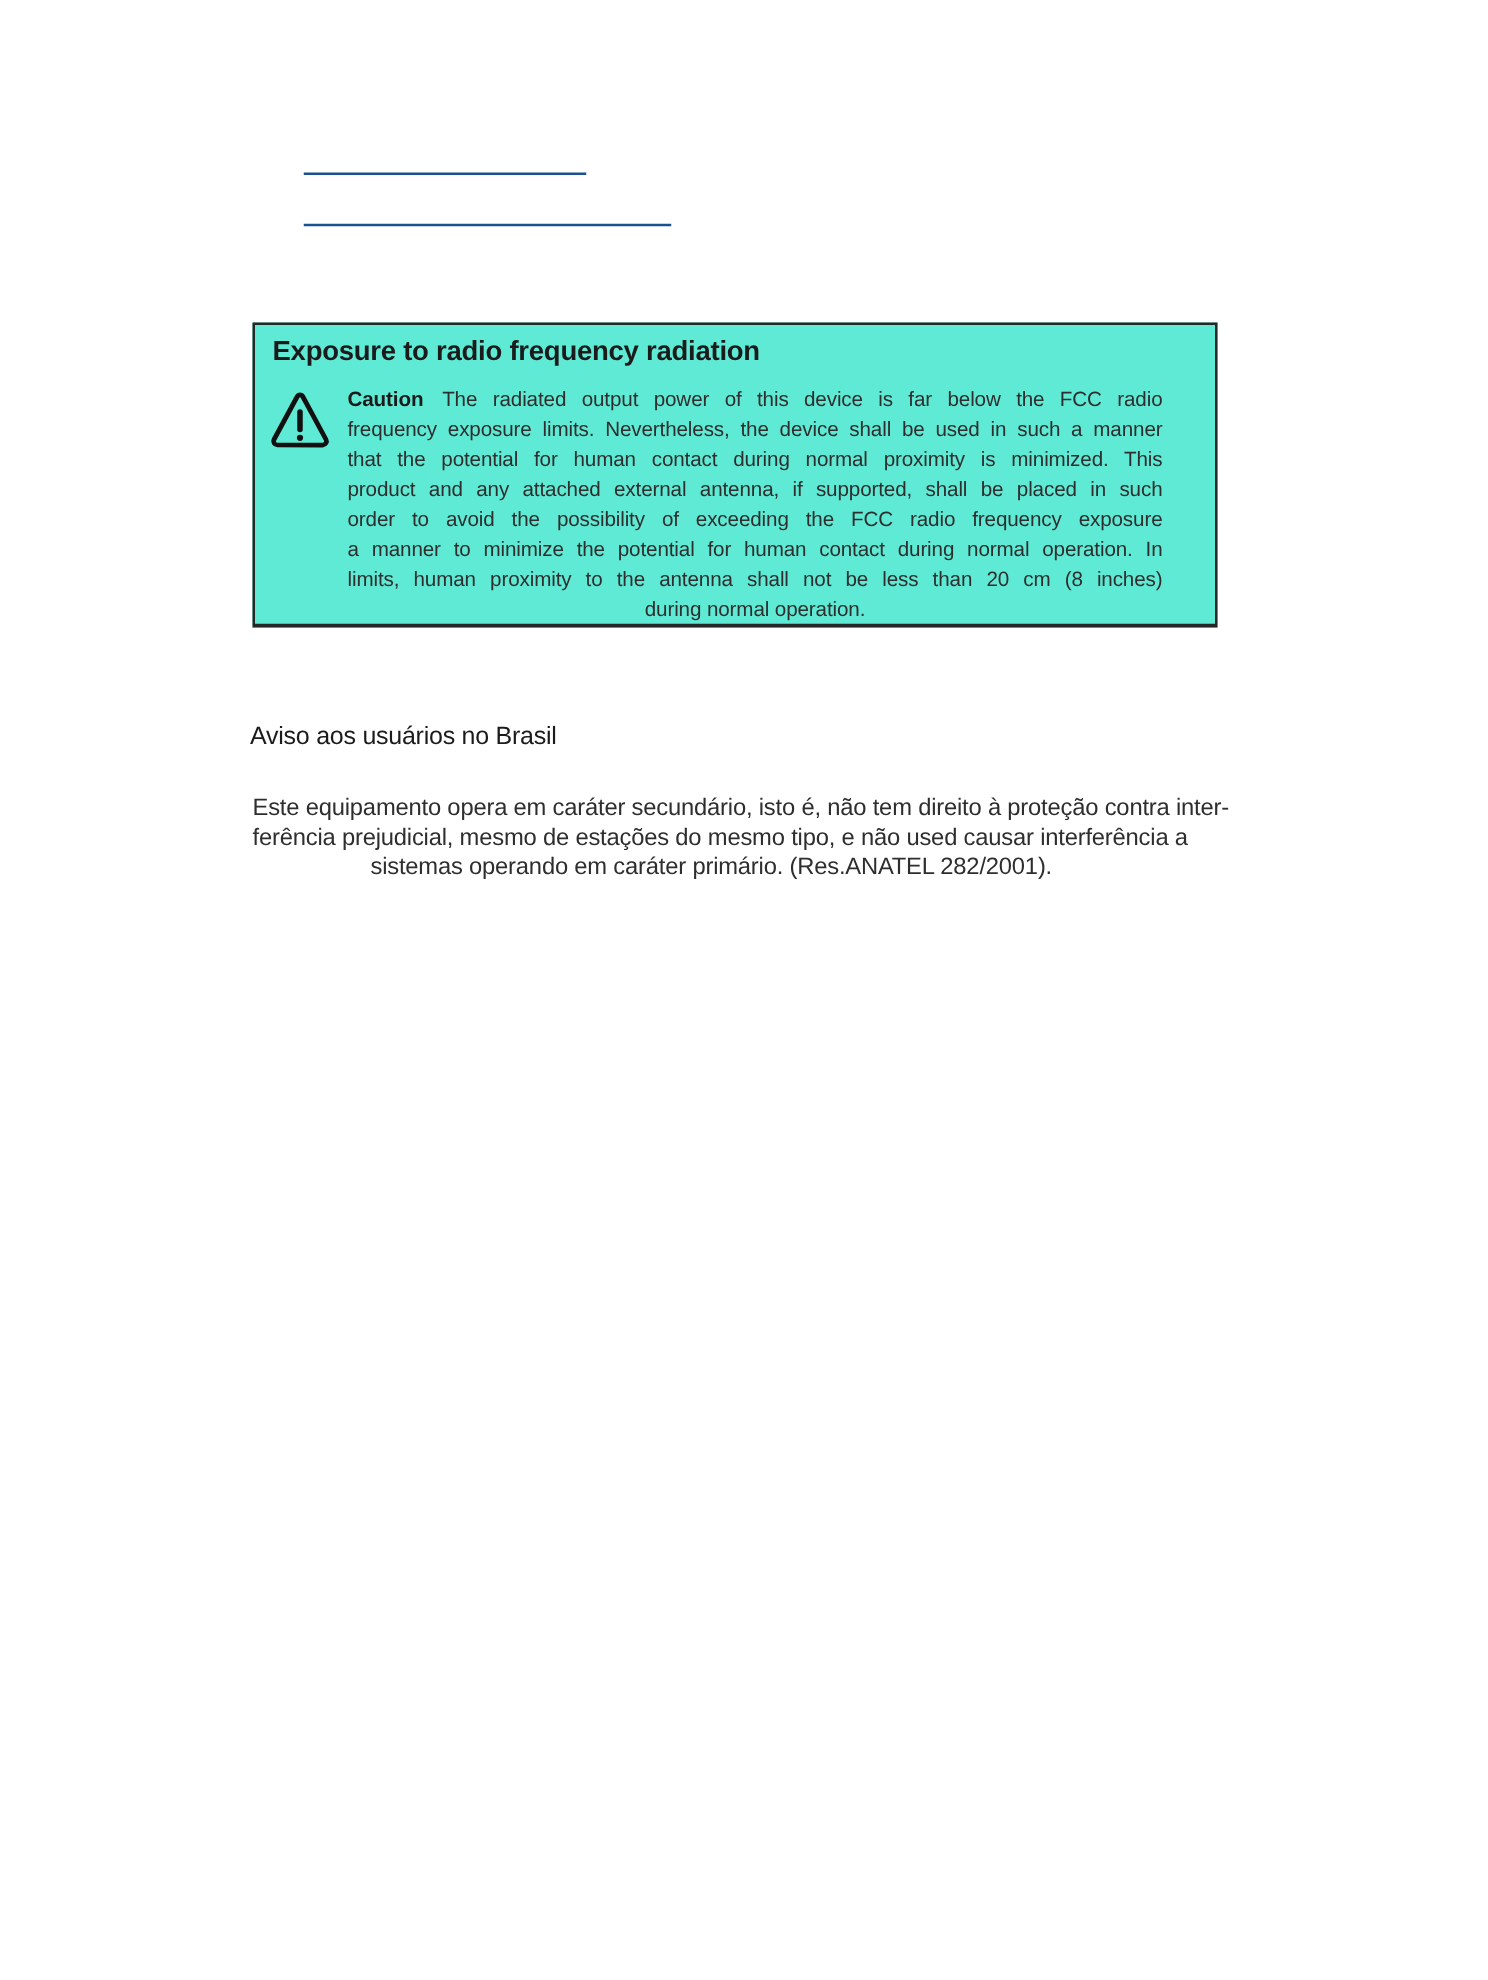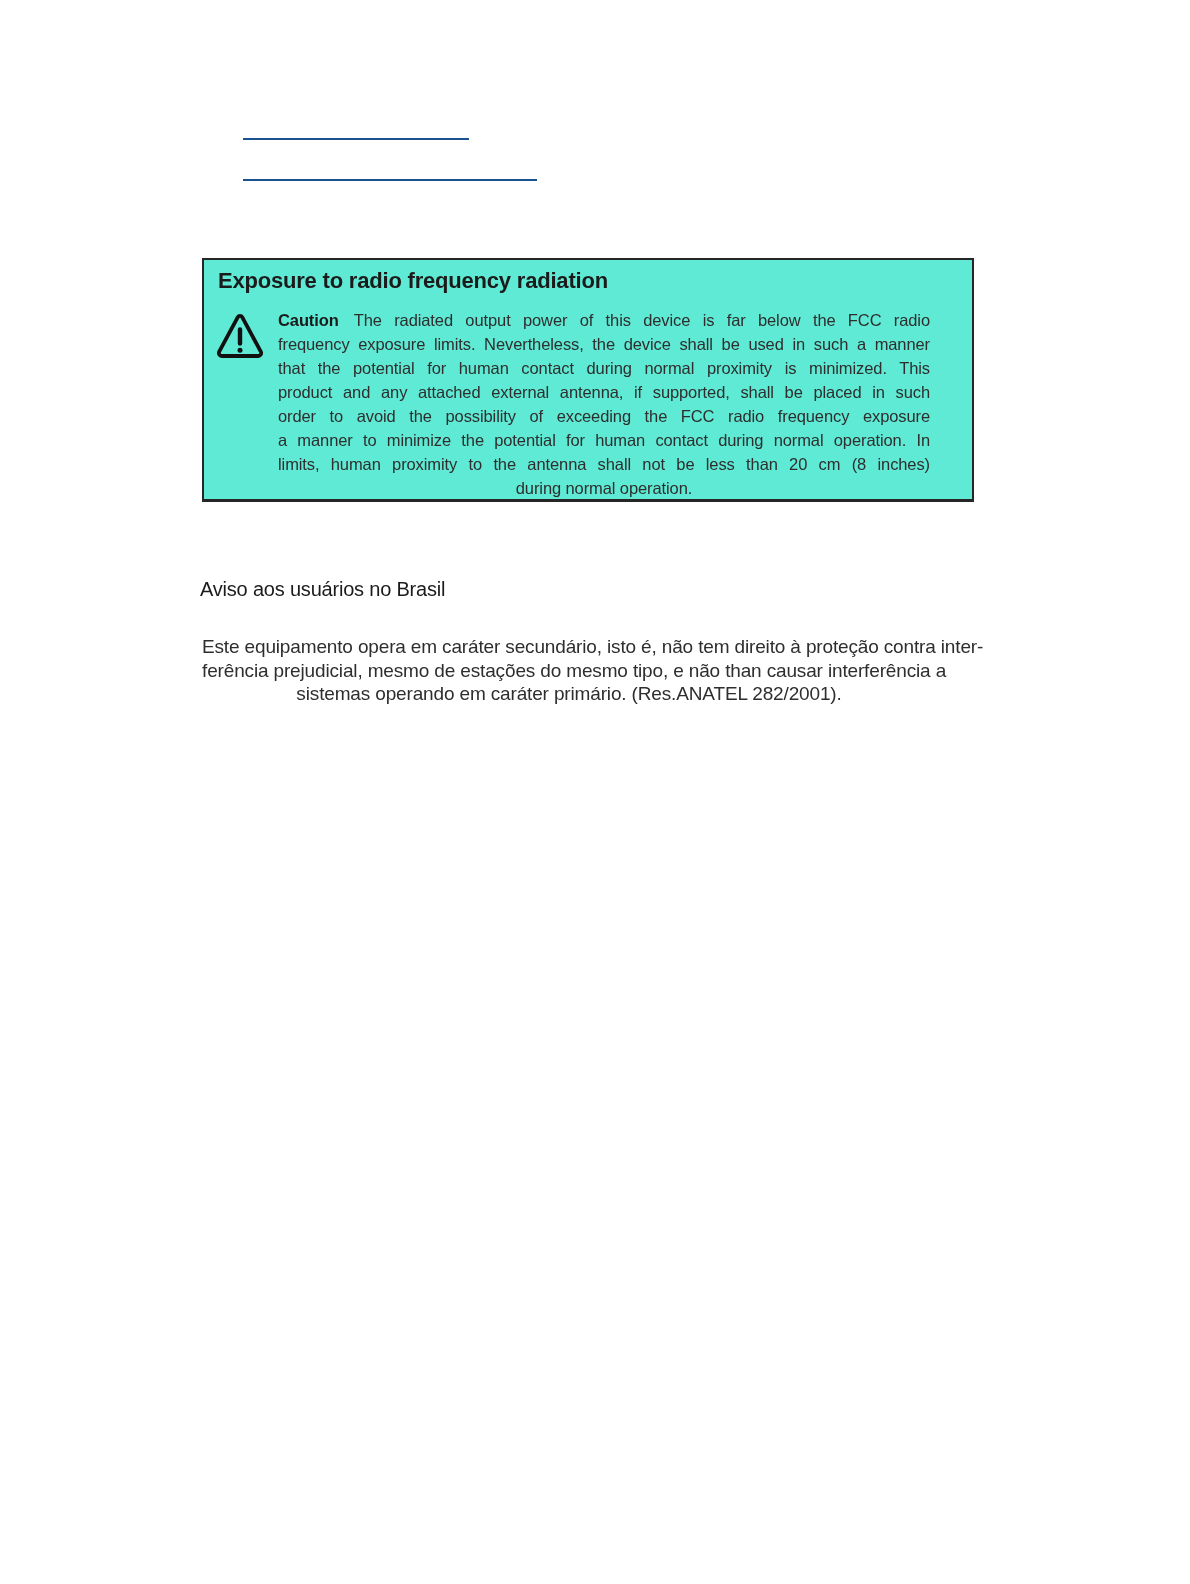--- a/index.html
+++ b/index.html
@@ -138,17 +138,17 @@
       <div class="bline just">a manner to minimize the potential for human contact during normal operation. In</div>
       <div class="bline just">limits, human proximity to the antenna shall not be less than 20 cm (8 inches)</div>
       <div class="bline">during normal operation.</div>
     </div>
   </div>
 
   <div class="brazil-heading">Aviso aos usuários no Brasil</div>
 
   <div class="brazil-body">
     <div class="bline just">Este equipamento opera em caráter secundário, isto é, não tem direito à proteção contra inter-</div>
-    <div class="bline just">ferência prejudicial, mesmo de estações do mesmo tipo, e não than causar interferência a</div>
+    <div class="bline just">ferência prejudicial, mesmo de estações do mesmo tipo, e não used causar interferência a</div>
     <div class="bline">sistemas operando em caráter primário. (Res.ANATEL 282/2001).</div>
   </div>
 
 </div>
 
 </body></html>

